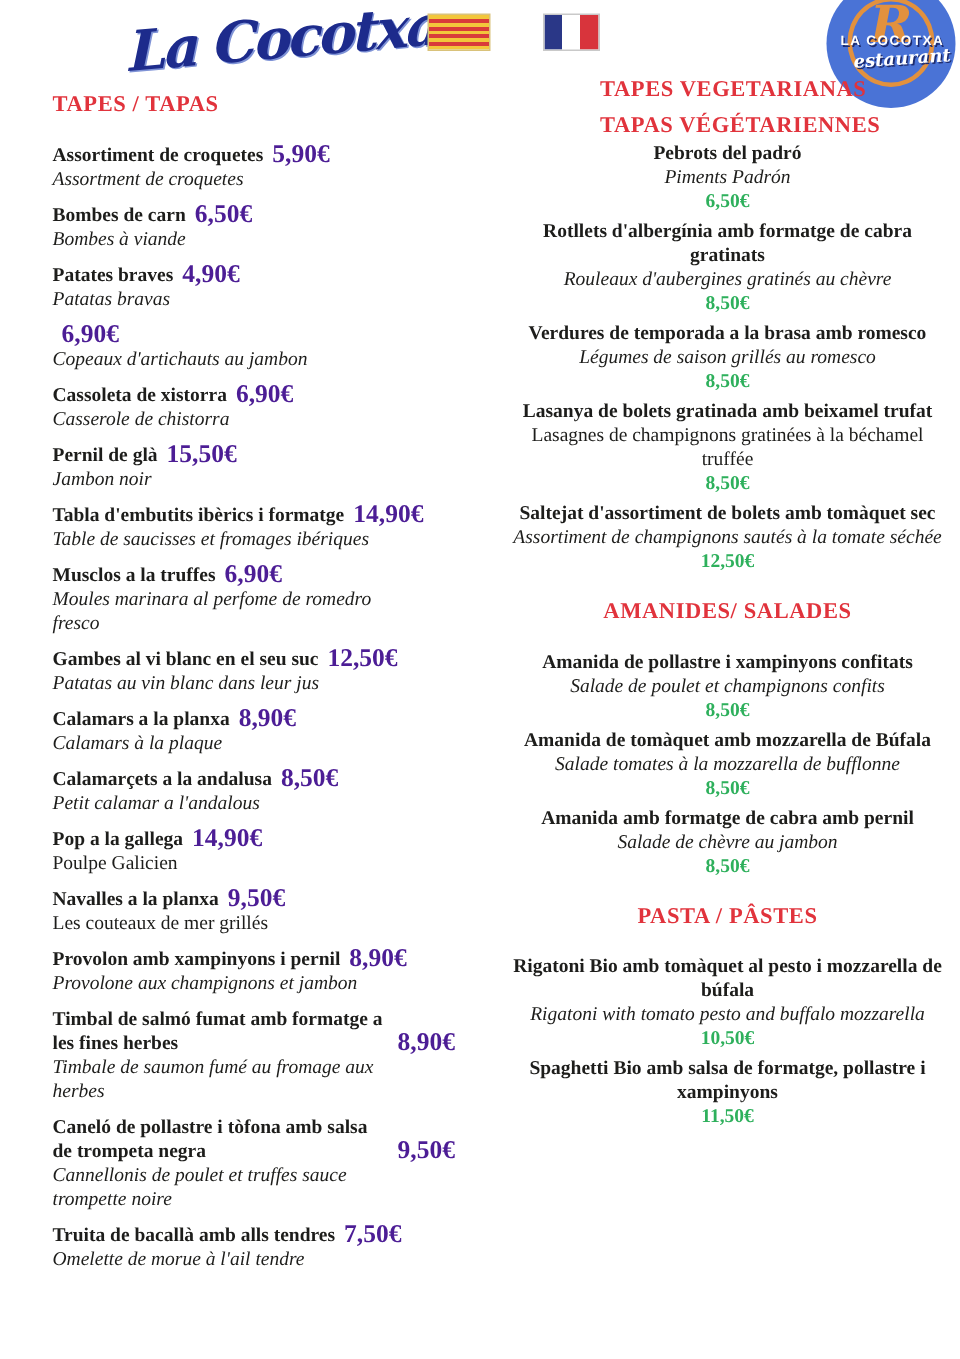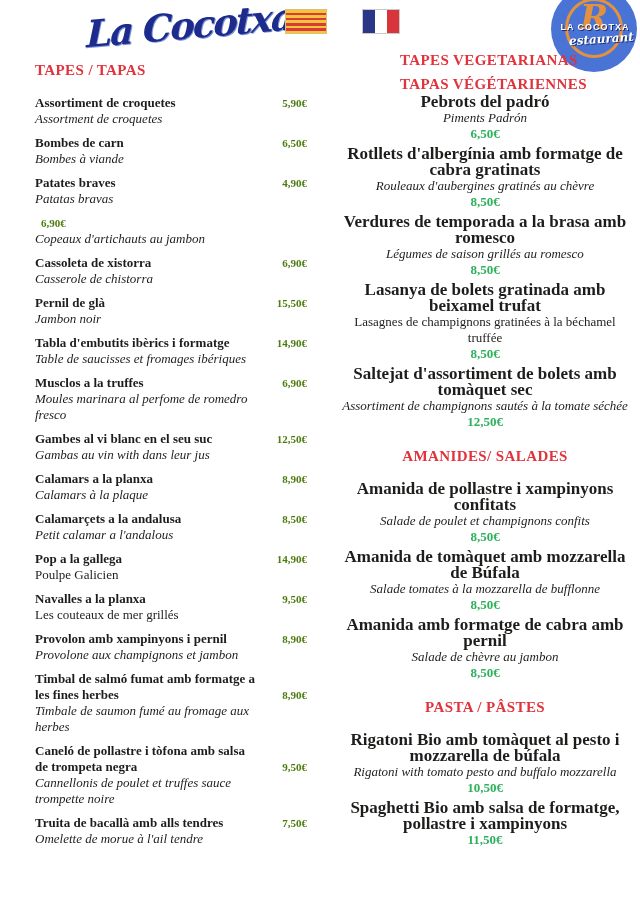--- a/index.html
+++ b/index.html
@@ -80,33 +80,33 @@
   .right-heading{
     position:absolute;left:400px;top:48px;z-index:5;
     line-height:24px;
   }
 
   
   .col-left{position:absolute;left:35px;top:95px;width:272px;}
   .col-right{position:absolute;left:338px;top:94px;width:294px;text-align:center;}
 
   .l-item{margin-bottom:8px;}
-  .l-row{display:flex;justify-content:space-between;align-items:flex-end;font-family:Liberation Serif, serif;}
+  .l-row{display:flex;align-items:flex-end;font-family:Liberation Serif, serif;}
   .l-title{
     font-weight:bold;font-size:13px;line-height:16px;
     max-width:224px;
   }
   .l-price{
-    color:#4d7c0f;font-weight:bold;font-size:11px;line-height:16px;
+    color:#4c1d95;font-weight:bold;font-size:17px;line-height:16px;
     white-space:nowrap;padding-left:6px;
   }
   .l-sub{font-style:italic;font-size:13px;line-height:16px;max-width:240px;}
 
   .r-item{margin-bottom:4px;}
-  .r-title{font-weight:bold;font-size:17px;line-height:16px;}
+  .r-title{font-weight:bold;font-size:13px;line-height:16px;}
   .r-sub{font-style:italic;font-size:13px;line-height:16px;}
   .r-price{color:#2eb05c;font-weight:bold;font-size:13px;line-height:16px;}
 
   .sub.roman{font-style:normal;}
 
   .r-section-heading{
     color:#e1333c;font-weight:bold;font-size:15px;
     letter-spacing:.4px;margin:18px 0 16px 0;
   }
 </style>
@@ -188,21 +188,21 @@
           <span class="l-title">Musclos a la truffes</span>
           <span class="l-price">6,90€</span>
         </div>
         <div class="l-sub sub">Moules marinara al perfome de romedro fresco</div>
       </div>
       <div class="l-item">
         <div class="l-row">
           <span class="l-title">Gambes al vi blanc en el seu suc</span>
           <span class="l-price">12,50€</span>
         </div>
-        <div class="l-sub sub">Gambas au vin with dans leur jus</div>
+        <div class="l-sub sub">Patatas au vin blanc dans leur jus</div>
       </div>
       <div class="l-item">
         <div class="l-row">
           <span class="l-title">Calamars a la planxa</span>
           <span class="l-price">8,90€</span>
         </div>
         <div class="l-sub sub">Calamars à la plaque</div>
       </div>
       <div class="l-item">
         <div class="l-row">

